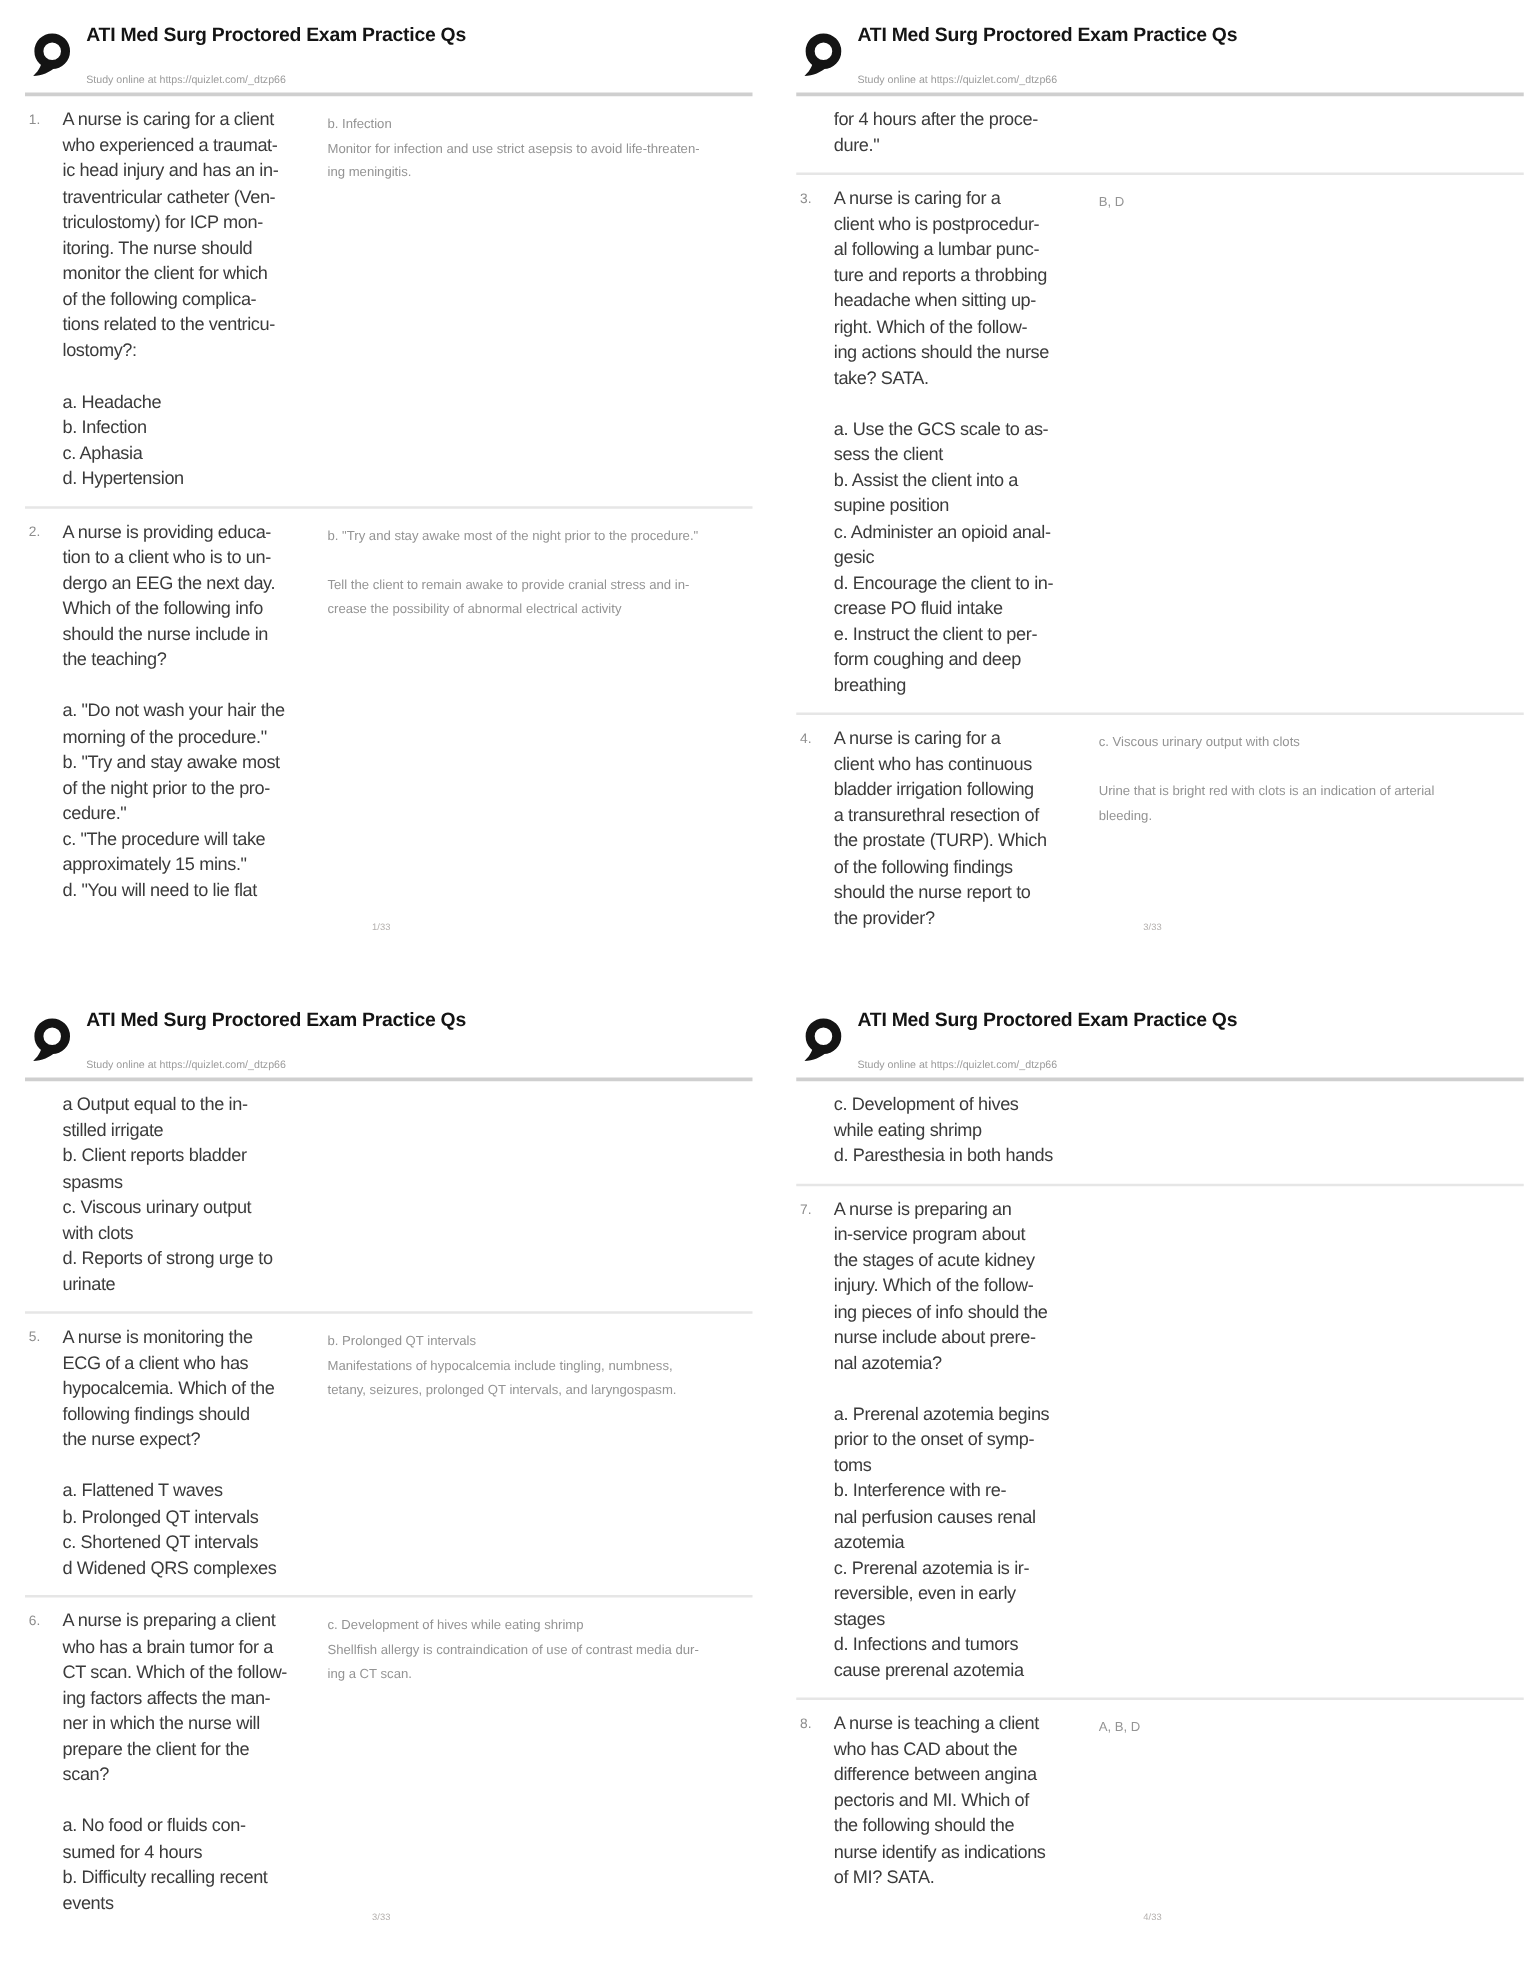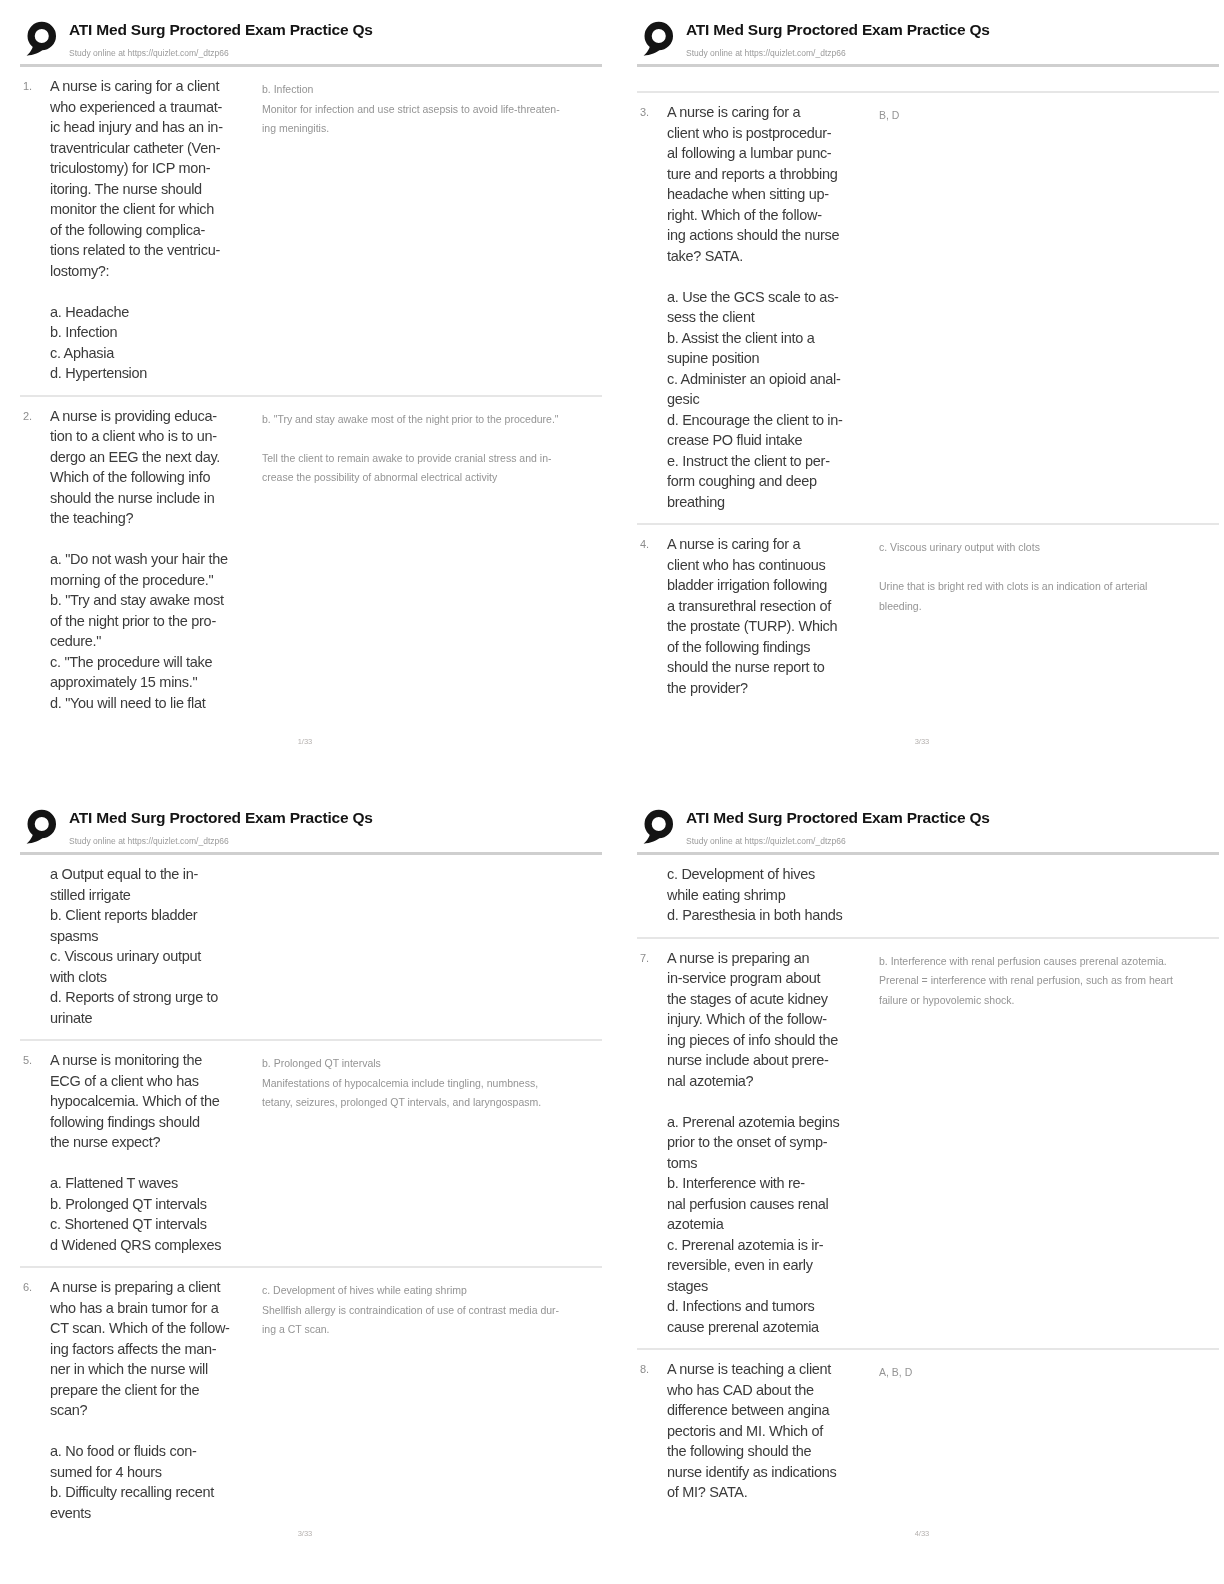--- a/index.html
+++ b/index.html
@@ -17,21 +17,21 @@
   .quad-br{left:637px;top:806px;height:744px;}
 
   .q-header{
     display:flex;align-items:center;gap:9px;
     padding:2px 0 6px 2px;
     border-bottom:3px solid #cfcfcf;
   }
   .q-logo{flex:0 0 auto;width:38px;height:38px;}
   .q-head-text{display:flex;flex-direction:column;}
   .q-title{font-size:15.5px;font-weight:700;color:#141414;letter-spacing:-0.2px;}
-  .q-subtitle{font-size:8.5px;color:#9b9b9b;margin-top:9px;}
+  .q-subtitle{font-size:8.5px;color:#9b9b9b;margin-top:20px;}
 
   .q-body{padding-top:0;}
   .block{
     display:grid;
     grid-template-columns:30px 212px 1fr;
     padding:9px 0 11px 0;
   }
   .block + .block{border-top:2px solid #e6e6e6;}
   .q-num{
     font-size:11px;color:#8d8d8d;
@@ -125,20 +125,22 @@
         <path d="M6 47 C13 41 15.5 34 15.5 28 L30 37 C23.5 43.5 15 46.5 6 47 Z" fill="#141414"></path>
       </svg>
       <div class="q-head-text">
         <div class="q-title">ATI Med Surg Proctored Exam Practice Qs</div>
         <div class="q-subtitle">Study online at https://quizlet.com/_dtzp66</div>
       </div>
     </div>
     <div class="q-body">
       <div class="block">
         <div class="q-num"></div>
+        <div class="q-text">for 4 hours after the proce-
+dure."</div>
         <div class="a-text"></div>
       </div>
       <div class="block">
         <div class="q-num">3.</div>
         <div class="q-text">A nurse is caring for a
 client who is postprocedur-
 al following a lumbar punc-
 ture and reports a throbbing
 headache when sitting up-
 right. Which of the follow-
@@ -272,23 +274,20 @@
 prior to the onset of symp-
 toms
 b. Interference with re-
 nal perfusion causes renal
 azotemia
 c. Prerenal azotemia is ir-
 reversible, even in early
 stages
 d. Infections and tumors
 cause prerenal azotemia</div>
-        <div class="a-text">b. Interference with renal perfusion causes prerenal azotemia.
-Prerenal = interference with renal perfusion, such as from heart
-failure or hypovolemic shock.</div>
       </div>
       <div class="block">
         <div class="q-num">8.</div>
         <div class="q-text">A nurse is teaching a client
 who has CAD about the
 difference between angina
 pectoris and MI. Which of
 the following should the
 nurse identify as indications
 of MI? SATA.</div>

